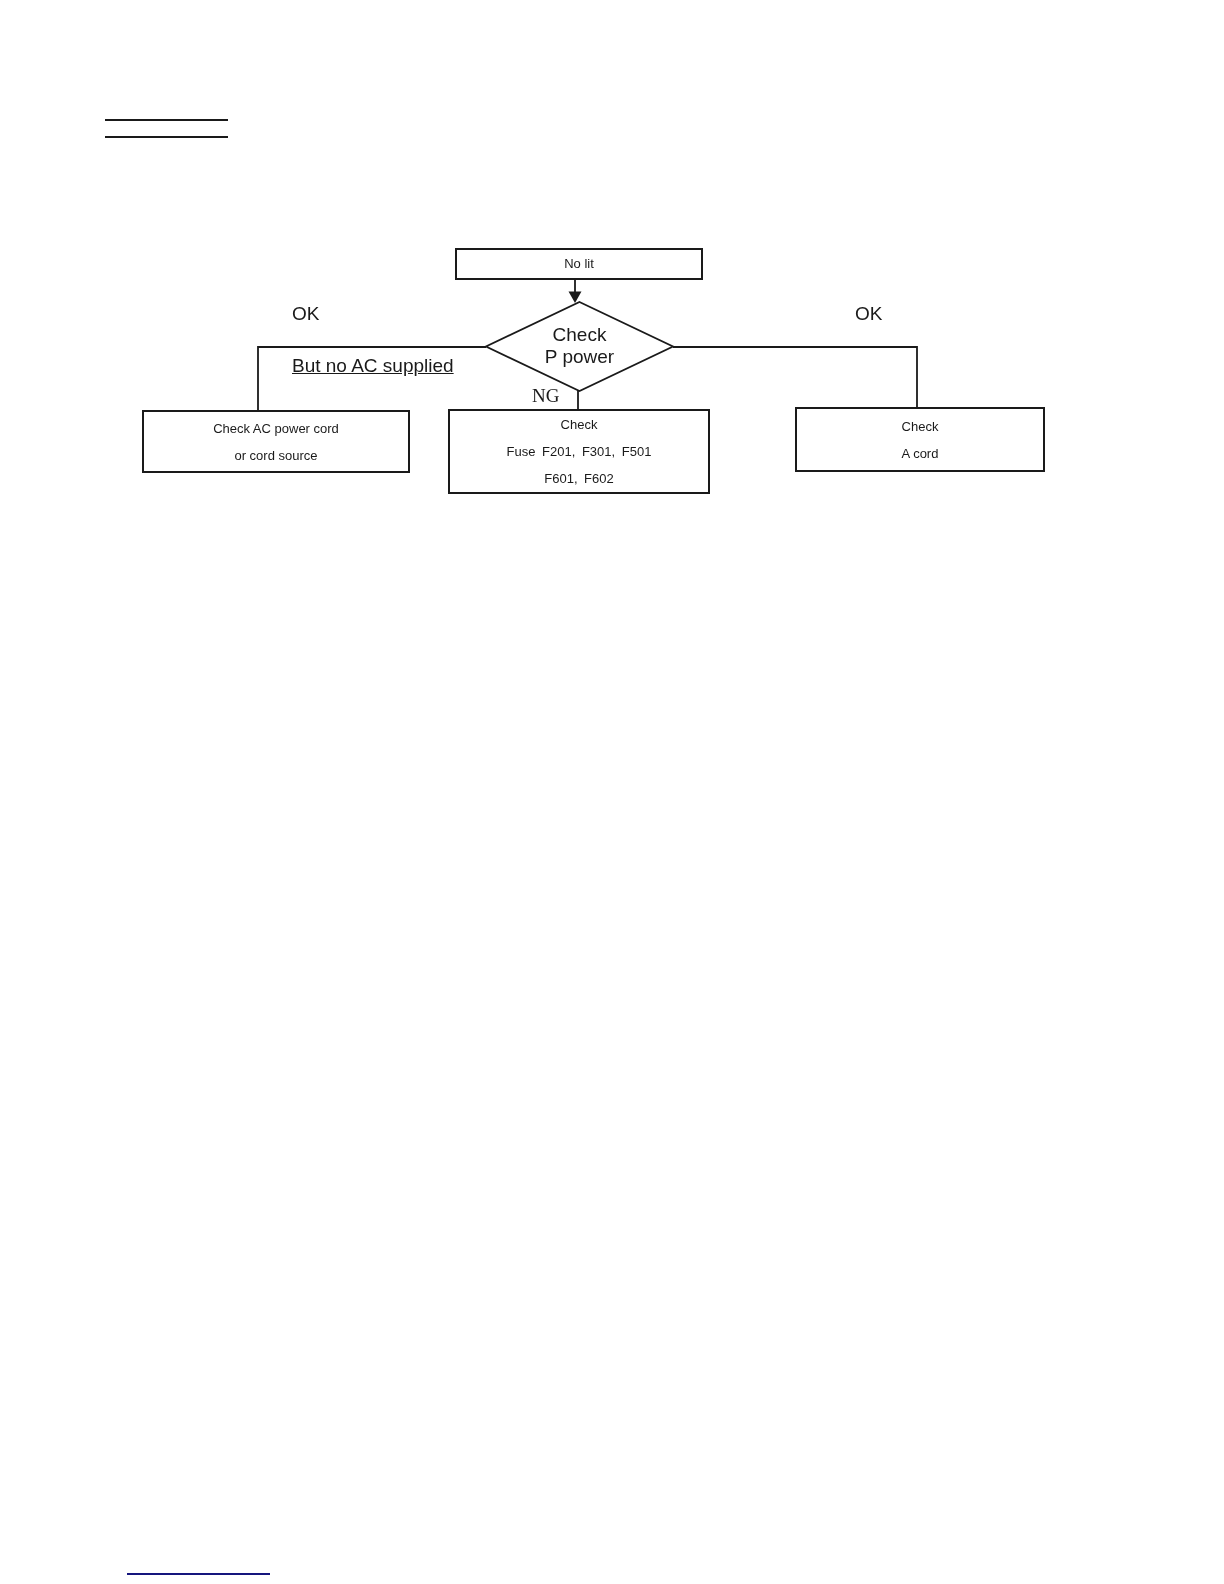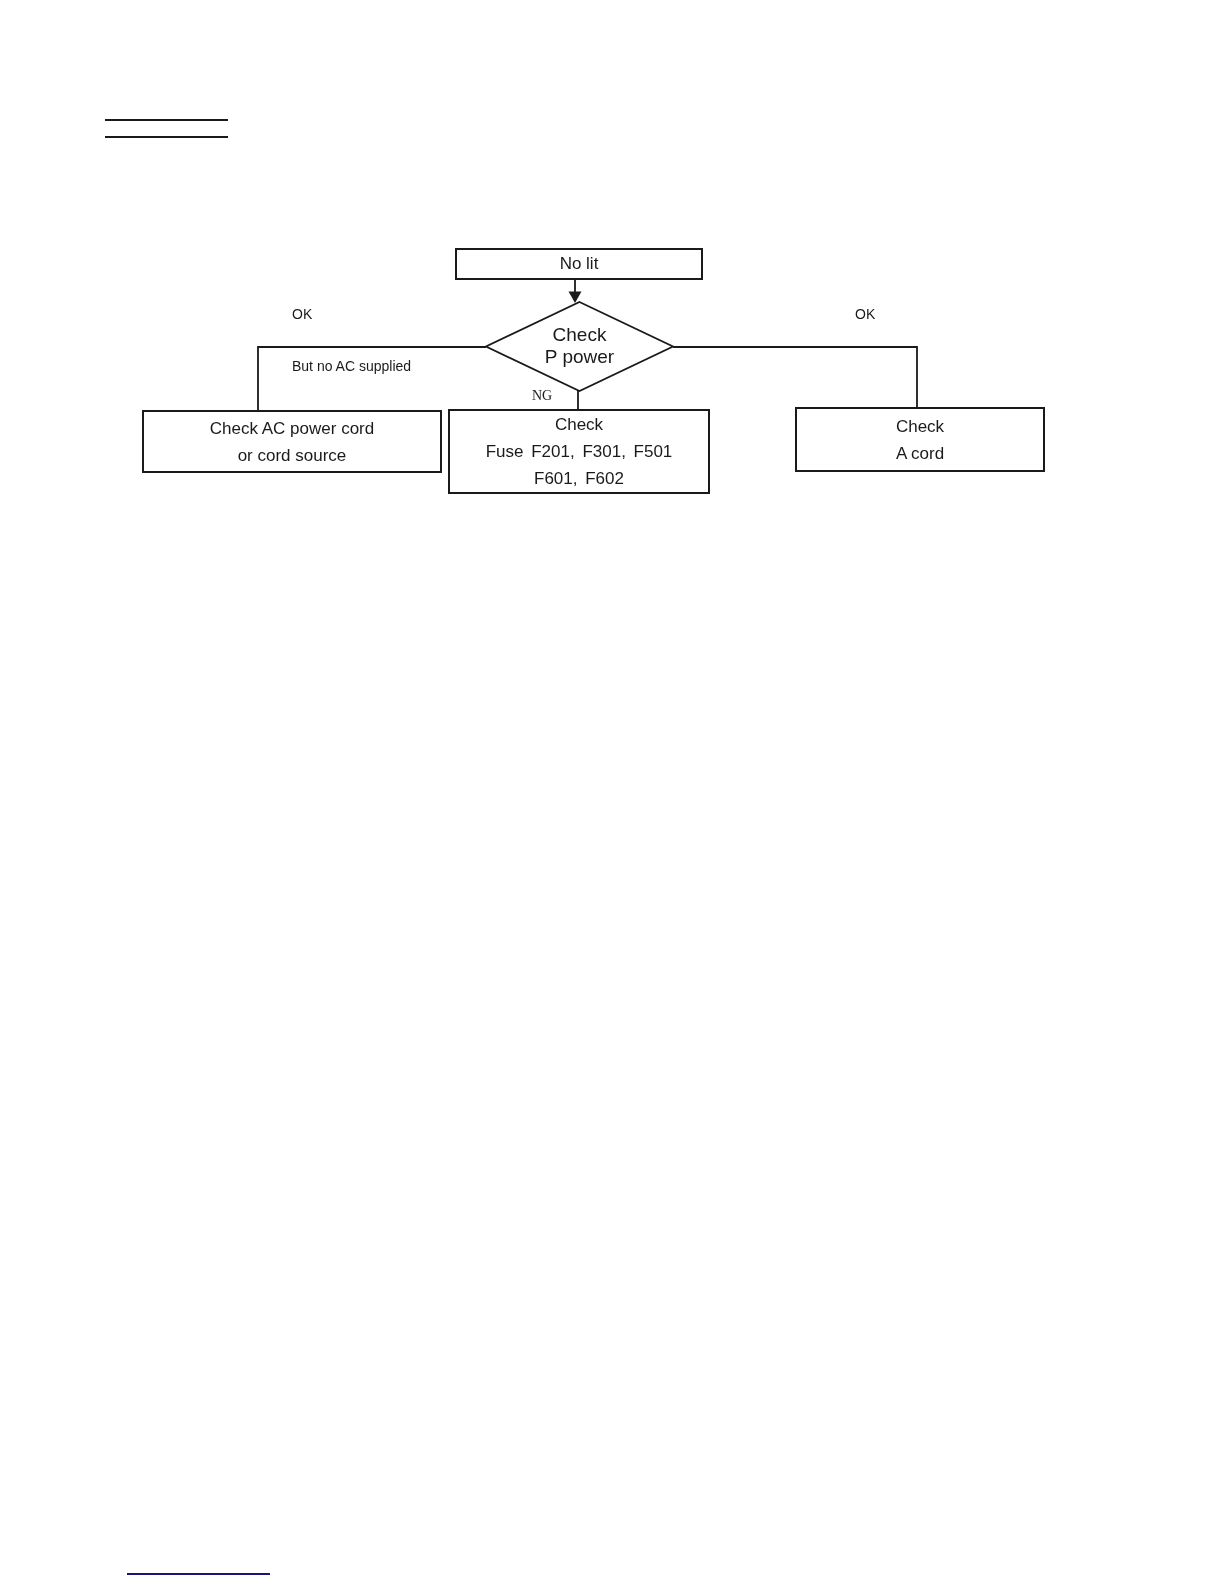--- a/index.html
+++ b/index.html
@@ -35,44 +35,44 @@
   .fc-box {
     position: absolute;
     box-sizing: border-box;
     border: 2px solid #1a1a1a;
     background: #ffffff;
     display: flex;
     flex-direction: column;
     align-items: center;
     justify-content: center;
     text-align: center;
-    font-size: 17px;
+    font-size: 13px;
     line-height: 27px;
   }
   .fc-box.start   { left: 455px; top: 248px; width: 248px; height: 32px; line-height: 28px; }
-  .fc-box.out-left   { left: 142px; top: 410px; width: 300px; height: 63px; }
+  .fc-box.out-left   { left: 142px; top: 410px; width: 268px; height: 63px; }
   .fc-box.out-middle { left: 448px; top: 409px; width: 262px; height: 85px; word-spacing: 3px; }
   .fc-box.out-right  { left: 795px; top: 407px; width: 250px; height: 65px; }
 
   .diamond-label {
     position: absolute;
     left: 509px; top: 324px;
     width: 141px;
     text-align: center;
     font-size: 19px;
     line-height: 22px;
   }
   .edge-label {
     position: absolute;
-    font-size: 14px;
+    font-size: 19px;
     line-height: 20px;
     white-space: nowrap;
   }
   .edge-label.ok-left  { left: 292px; top: 304px; }
-  .edge-label.no-ac    { left: 292px; top: 356px; }
+  .edge-label.no-ac    { left: 292px; top: 356px; text-decoration: underline; }
   .edge-label.ng       { left: 532px; top: 386px; font-family: Liberation Serif, serif; }
   .edge-label.ok-right { left: 855px; top: 304px; }
 </style>
 </head>
 <body>
 
 <div class="page">
 
   <div class="rule top-1"></div>
   <div class="rule top-2"></div>

